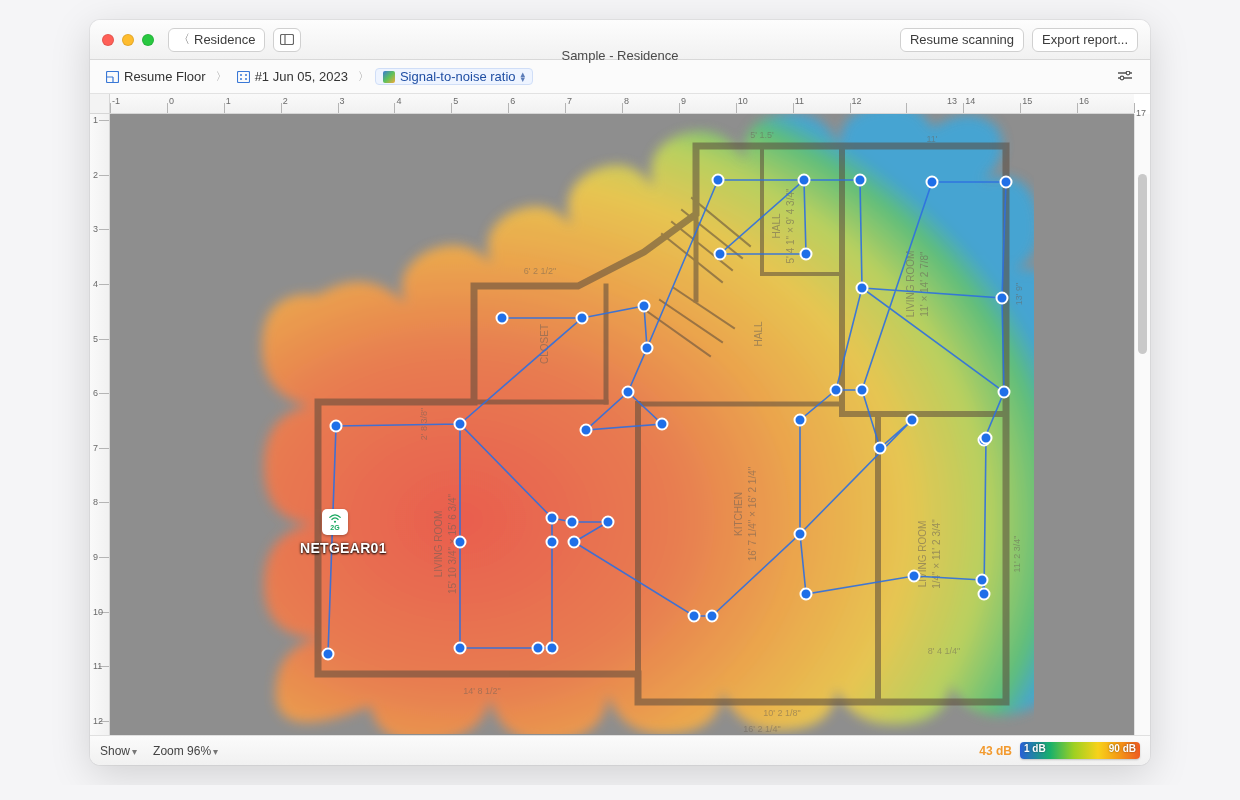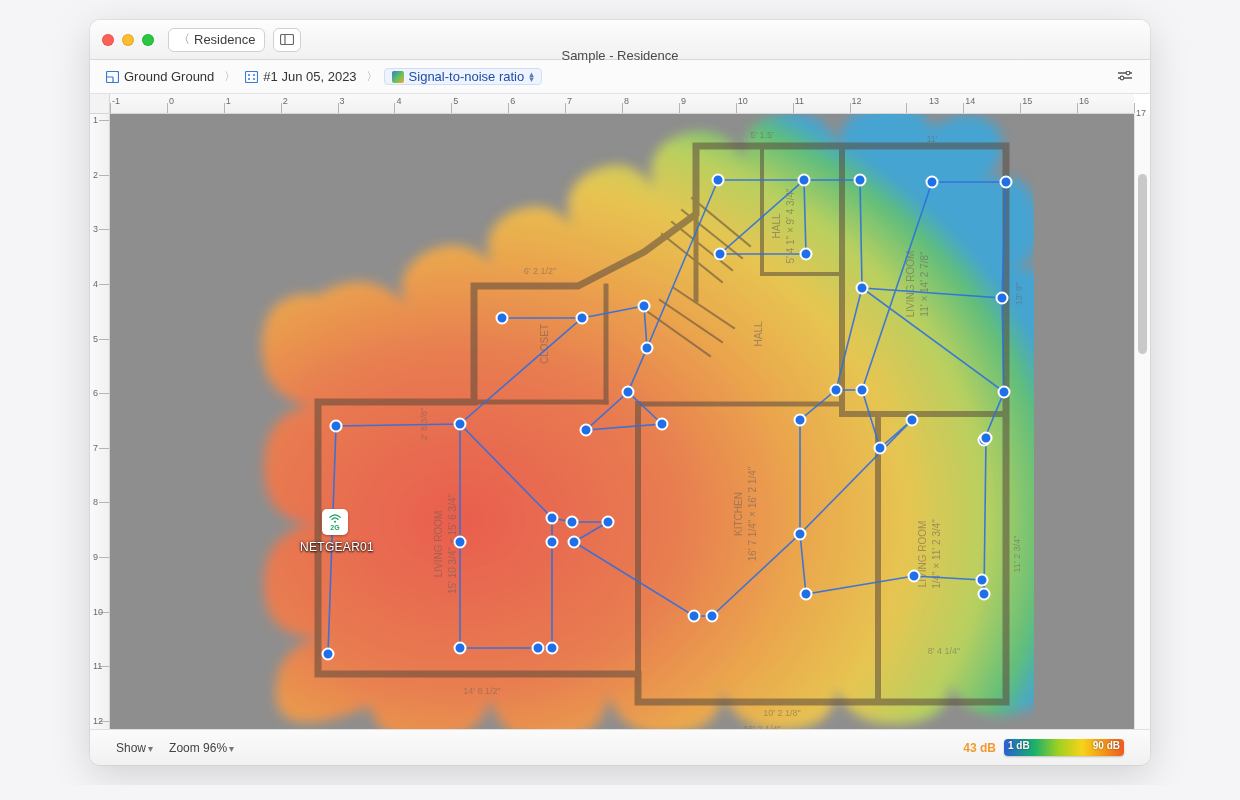--- a/index.html
+++ b/index.html
@@ -62,27 +62,27 @@
   }
   .heat-svg { position:absolute; inset:0; width:100%; height:100%; }
   .ap {
     position:absolute; left:120px; top:395px; width:26px; height:26px;
     background:#fff; border-radius:5px; box-shadow:0 1px 3px rgba(0,0,0,0.3);
     display:flex; flex-direction:column; align-items:center; justify-content:center;
     font-size:7px; font-weight:700; color:#19a860;
   }
   .ap svg { width:14px; height:10px; }
   .ap-lbl {
-    position:absolute; left:98px; top:426px; font-size:12px; font-weight:400;
+    position:absolute; left:98px; top:426px; font-size:14px; font-weight:700;
     color:#fff; text-shadow: 0 0 3px rgba(0,0,0,0.8), 0 1px 2px rgba(0,0,0,0.9);
     letter-spacing:0.3px;
   }
   
   .bottombar {
-    height: 36px; display:flex; align-items:center; padding:0 26px;
+    height: 30px; display:flex; align-items:center; padding:0 10px;
     border-top:1px solid #e0e0e0; background:linear-gradient(#fbfbfb,#f1f1f1);
     font-size:12px; color:#444; gap:16px;
   }
   .bottombar .right { margin-left:auto; display:flex; align-items:center; gap:8px;}
   .cursorval { color:#f29a2e; font-weight:700;}
   .legend {
     width:120px; height:17px; border-radius:4px;
     background: linear-gradient(90deg,#2a5fd6 0%, #18b06b 25%, #9ed022 45%, #f7d21a 65%, #f49a16 82%, #ee5a22 100%);
     box-shadow: 0 1px 2px rgba(0,0,0,0.2);
     position:relative;
@@ -109,30 +109,38 @@
       <span style="font-size:12px;color:#666;">〈</span>
       <span>Residence</span>
     </div>
     <div class="pillbtn icononly" style="margin-left:8px;">
       <svg class="ico" width="14" height="11" viewBox="0 0 14 11">
           <rect x="0.5" y="0.5" width="13" height="10" rx="1.5" fill="none" stroke="#666" stroke-width="1.2"></rect>
           <line x1="5" y1="0.5" x2="5" y2="10.5" stroke="#666" stroke-width="1.2"></line>
         </svg>
     </div>
     <div class="title">Sample - Residence</div>
+    <div class="right">
+      <div class="pillbtn">
+        <span>Resume scanning</span>
+      </div>
+      <div class="pillbtn">
+        <span>Export report...</span>
+      </div>
+    </div>
   </div>
 
   <div class="pathbar">
     <span class="crumb">
       <svg width="13" height="12" viewBox="0 0 13 12">
           <rect x="0.5" y="0.5" width="12" height="11" rx="1" fill="none" stroke="#3a78d6" stroke-width="1.2"></rect>
           <line x1="0.5" y1="6" x2="7" y2="6" stroke="#3a78d6" stroke-width="1.2"></line>
           <line x1="7" y1="6" x2="7" y2="11.5" stroke="#3a78d6" stroke-width="1.2"></line>
         </svg>
-      <span>Ground Ground</span>
+      <span>Resume Floor</span>
     </span>
     <span class="chev">〉</span>
     <span class="crumb">
       <svg width="13" height="12" viewBox="0 0 13 12">
           <rect x="0.5" y="0.5" width="12" height="11" rx="1" fill="none" stroke="#3a78d6" stroke-width="1.1"></rect>
           <circle cx="4" cy="4" r="1" fill="#3a78d6"></circle>
           <circle cx="9" cy="4" r="1" fill="#3a78d6"></circle>
           <circle cx="4" cy="8" r="1" fill="#3a78d6"></circle>
           <circle cx="9" cy="8" r="1" fill="#3a78d6"></circle>
         </svg>
@@ -190,21 +198,21 @@
         <span style="left: 514px; top: 2px;">8</span>
         <div class="tick-h major" style="left: 568.889px;"></div>
         <span style="left: 570.889px; top: 2px;">9</span>
         <div class="tick-h major" style="left: 625.778px;"></div>
         <span style="left: 627.778px; top: 2px;">10</span>
         <div class="tick-h major" style="left: 682.667px;"></div>
         <span style="left: 684.667px; top: 2px;">11</span>
         <div class="tick-h major" style="left: 739.556px;"></div>
         <span style="left: 741.556px; top: 2px;">12</span>
         <div class="tick-h major" style="left: 796.444px;"></div>
-        <span style="left: 819px; top: 2px;">13</span>
+        <span style="left: 837px; top: 2px;">13</span>
         <div class="tick-h major" style="left: 853.333px;"></div>
         <span style="left: 855.333px; top: 2px;">14</span>
         <div class="tick-h major" style="left: 910.222px;"></div>
         <span style="left: 912.222px; top: 2px;">15</span>
         <div class="tick-h major" style="left: 967.111px;"></div>
         <span style="left: 969.111px; top: 2px;">16</span>
         <div class="tick-h major" style="left: 1024px;"></div>
         <span style="left: 1026px; top: 14px;">17</span>
       </div>
     <div class="ruler-v" id="rulerV">

